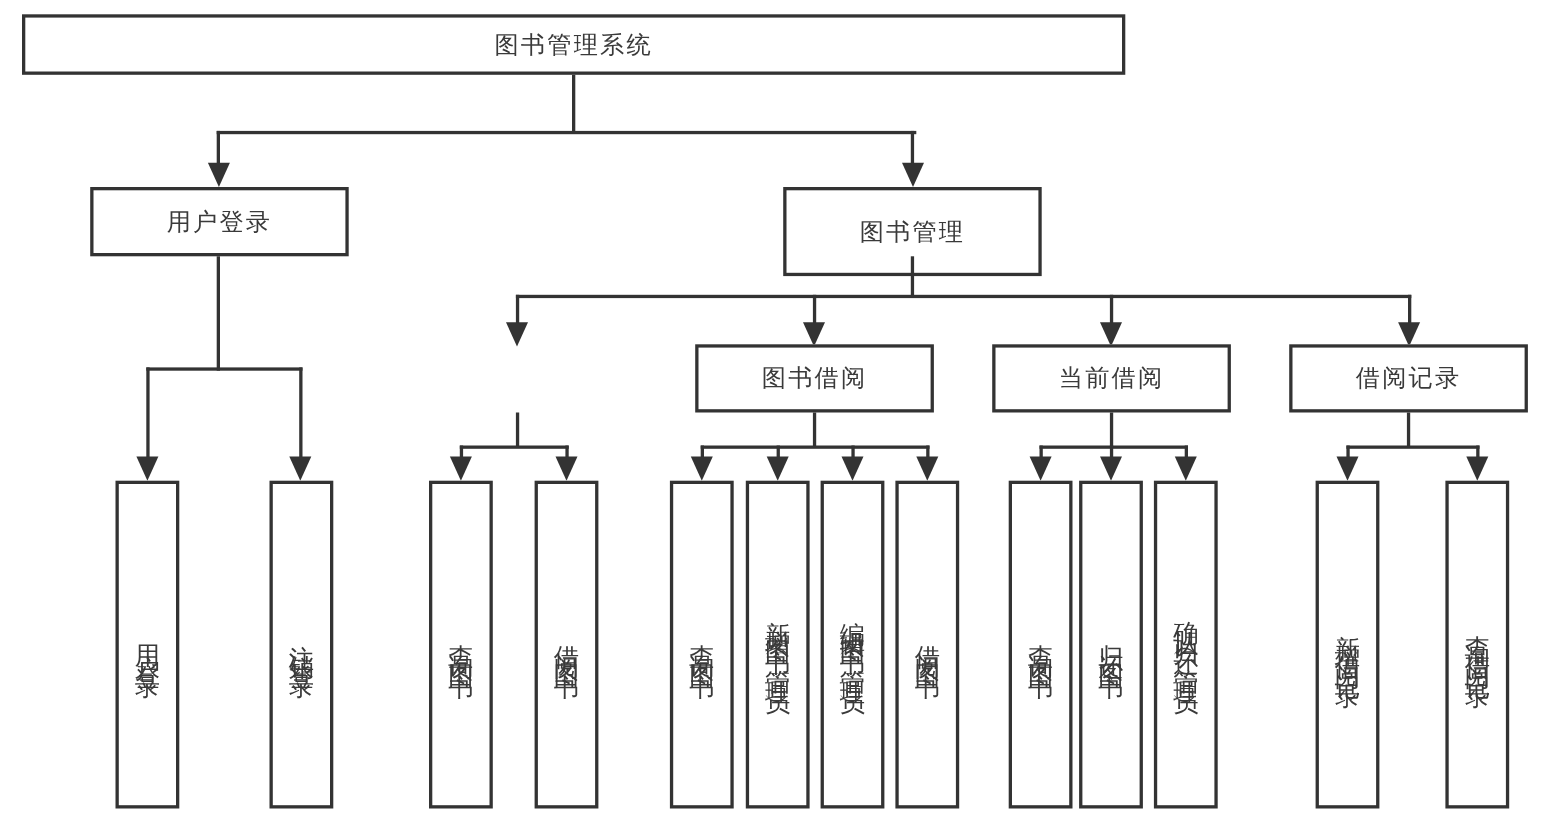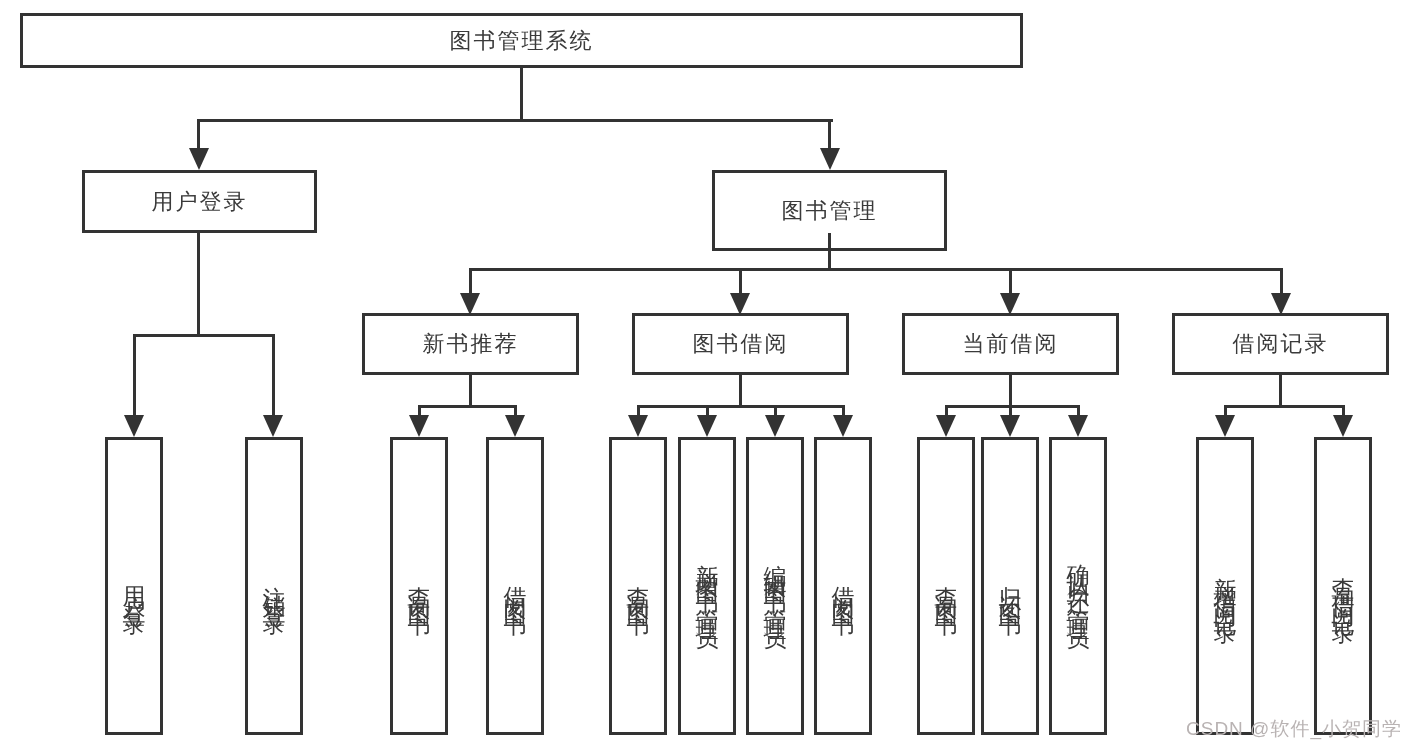--- a/index.html
+++ b/index.html
@@ -93,23 +93,20 @@
   <div class="edge-h" style="left:469px;top:268px;width:814px"></div>
   <div class="edge-v" style="left:469px;top:268px;height:29px"></div>
   <div class="arrow-down" style="left:460px;top:293px"></div>
   <div class="edge-v" style="left:739px;top:268px;height:29px"></div>
   <div class="arrow-down" style="left:730px;top:293px"></div>
   <div class="edge-v" style="left:1009px;top:268px;height:29px"></div>
   <div class="arrow-down" style="left:1000px;top:293px"></div>
   <div class="edge-v" style="left:1280px;top:268px;height:29px"></div>
   <div class="arrow-down" style="left:1271px;top:293px"></div>
 
-  <div class="box" style="left:362px;top:313px;width:217px;height:62px">
-    <span class="hlabel">新书推荐</span>
-  </div>
   <div class="box" style="left:632px;top:313px;width:217px;height:62px">
     <span class="hlabel">图书借阅</span>
   </div>
   <div class="box" style="left:902px;top:313px;width:217px;height:62px">
     <span class="hlabel">当前借阅</span>
   </div>
   <div class="box" style="left:1172px;top:313px;width:217px;height:62px">
     <span class="hlabel">借阅记录</span>
   </div>
 
@@ -184,15 +181,14 @@
     <span class="vlabel">确认归还（管理员）</span>
   </div>
 
   <div class="box vbox" style="left:1196px">
     <span class="vlabel">新增借阅记录</span>
   </div>
   <div class="box vbox" style="left:1314px">
     <span class="vlabel">查询借阅记录</span>
   </div>
 
-  <div class="watermark">CSDN @软件_小贺同学</div>
 
 </div>
 
 </body></html>

